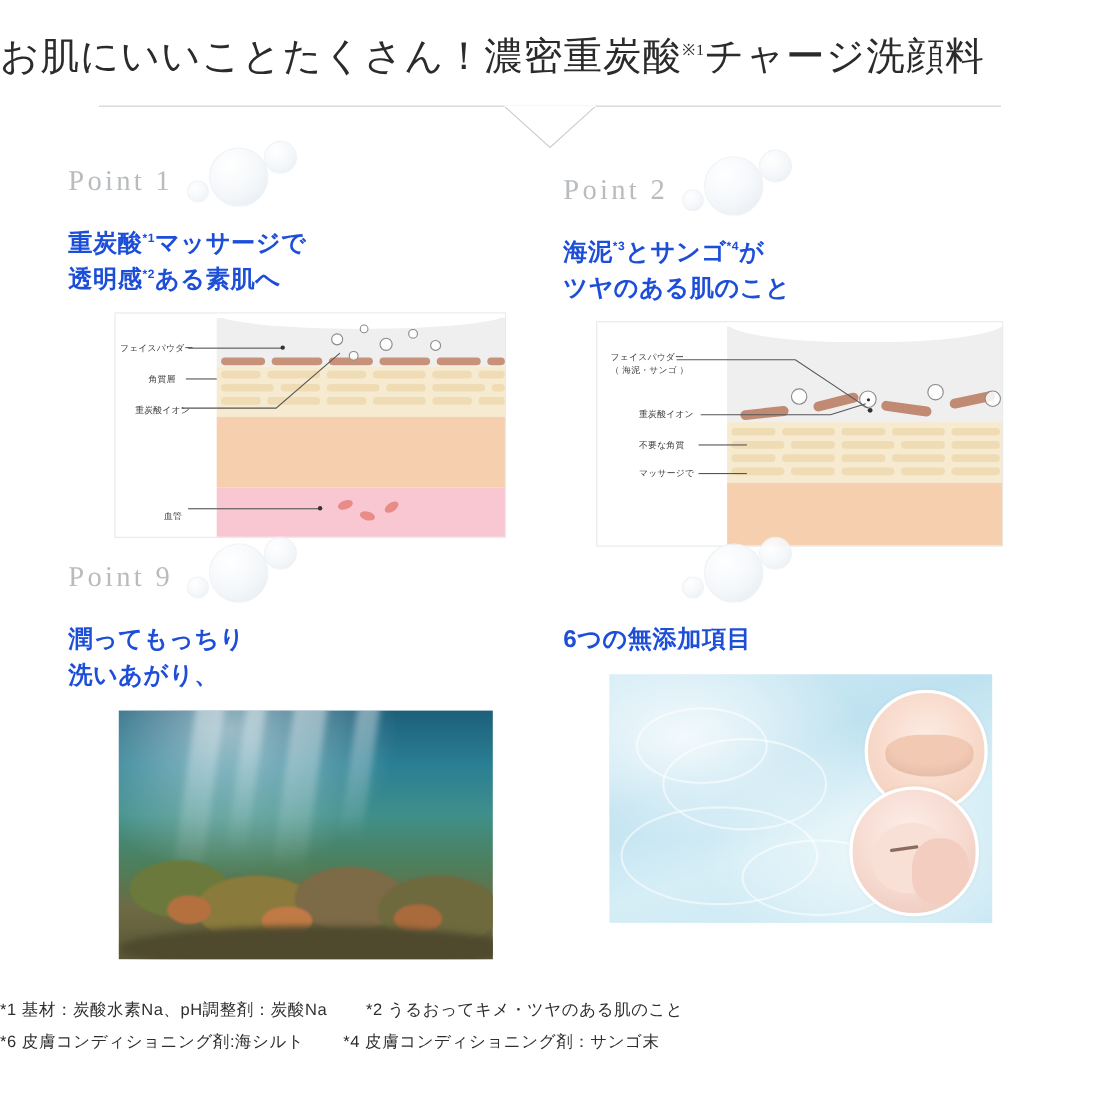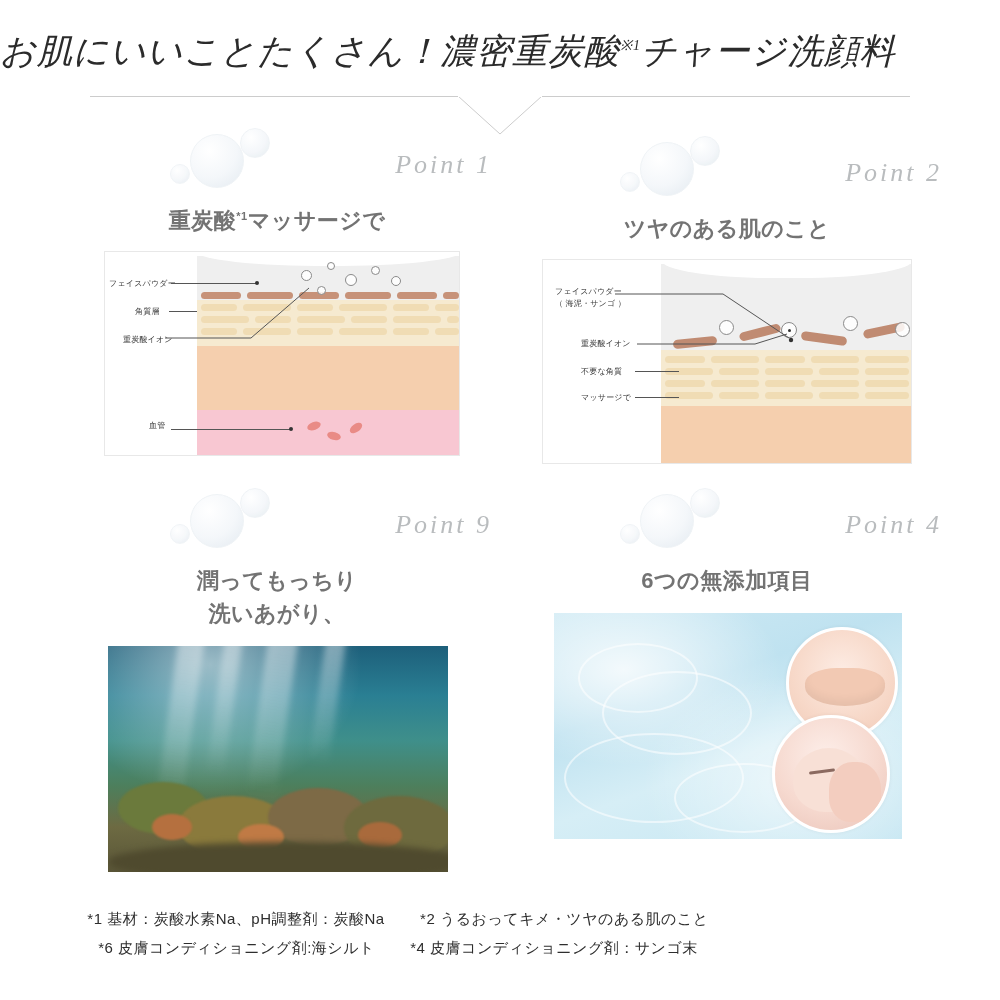--- a/index.html
+++ b/index.html
@@ -10,21 +10,20 @@
     font-family: "Liberation Sans", sans-serif;
     color: #333333;
     overflow: hidden;
   }
   .page { position: relative; width: 1000px; height: 1000px; }
 
   
   .header {
     position: absolute; top: 28px; left: 0; width: 820px;
     text-align: center;
-    font-style: italic;
   }
   .header-title {
     font-family: "Liberation Serif", serif;
     font-size: 35px;
     letter-spacing: 1px;
     color: #2b2b2b;
     white-space: nowrap;
   }
   .header-title sup { font-size: 14px; vertical-align: super; }
   .header-rule {
@@ -38,44 +37,44 @@
   
   .point {
     position: absolute;
     width: 430px;
   }
   .point-1 { left: 62px;  top: 150px; }
   .point-2 { left: 512px; top: 158px; }
   .point-3 { left: 62px;  top: 510px; }
   .point-4 { left: 512px; top: 510px; }
 
-  .point-head { position: relative; text-align: right; height: 54px; font-style: italic; }
+  .point-head { position: relative; text-align: left; height: 54px; }
   .bubble {
     position: absolute; border-radius: 50%;
     background: radial-gradient(circle at 35% 30%, #ffffff 0%, #f4f7fa 55%, #e3eaf0 100%);
     border: 1px solid #eef2f5;
   }
   .b1 { width: 54px; height: 54px; left: 128px; top: -16px; opacity: .95; }
   .b2 { width: 30px; height: 30px; left: 178px; top: -22px; opacity: .9; }
   .b3 { width: 20px; height: 20px; left: 108px; top: 14px; opacity: .85; }
 
   .point-label {
     position: relative;
     font-family: "Liberation Serif", serif;
     font-size: 26px;
     letter-spacing: 3px;
     color: #b9bcbe;
     z-index: 2;
   }
   .point-title {
-    text-align: center;
+    text-align: left;
     font-size: 22px;
     font-weight: bold;
     line-height: 1.5;
-    color: #737373;
+    color: #1d4ed8;
     letter-spacing: .5px;
   }
   .point-title sup { font-size: 11px; font-weight: bold; vertical-align: super; }
 
   
   .diagram-card {
     position: relative;
     margin-top: 14px;
     width: 356px;
     height: 205px;
@@ -211,21 +210,20 @@
     background: #8b6a60; border-radius: 2px; transform: rotate(-8deg);
   }
   .face-hand {
     position: absolute; right: 6px; bottom: 8px; width: 52px; height: 60px;
     background: #f3cdbf; border-radius: 45% 45% 40% 40%;
   }
 
   
   .footnotes {
     position: absolute; left: 0; top: 905px; width: 796px;
-    text-align: center;
   }
   .fn-row {
     font-size: 15px; color: #2e2e2e; letter-spacing: .5px; line-height: 1.9;
   }
   .fn-row span { display: inline-block; }
   .fn-gap { width: 26px; }
 </style>
 </head>
 <body>
 
@@ -245,20 +243,23 @@
   <div class="point point-1">
     <div class="point-head">
       <span class="bubble b1"></span>
       <span class="bubble b2"></span>
       <span class="bubble b3"></span>
       <div class="point-label">Point 1</div>
     </div>
     <div class="point-title">
       <div>
         <span>重炭酸</span><sup>*1</sup><span>マッサージで</span>
+      </div>
+      <div>
+        <span>透明感</span><sup>*2</sup><span>ある素肌へ</span>
       </div>
     </div>
 
     <div class="diagram-card card-1">
       <div class="p1">
         <div class="layer l-powder"></div>
         <div class="layer l-horny"></div>
         <div class="layer l-derm"></div>
         <div class="layer l-vessel"></div>
         <div class="wave-top"></div>
@@ -307,36 +308,39 @@
         <div class="dot" style="left:150px; top:29px;"></div>
 
         <div class="dlabel" style="left:30px; top:54px;">角質層</div>
         <div class="leader" style="left:64px; top:59px; width:28px;"></div>
 
         <div class="dlabel" style="left:18px; top:82px;">重炭酸イオン</div>
         <svg style="position:absolute; left:56px; top:30px; width:160px; height:60px;" viewBox="0 0 160 60">
           <polyline points="4,56 90,56 148,6" fill="none" stroke="#555" stroke-width="1"></polyline>
         </svg>
 
-        <div class="dlabel" style="left:44px; top:168px;">血管</div>
+        <div class="dlabel" style="left:44px; top:179px;">血管</div>
         <div class="leader" style="left:66px; top:177px; width:120px;"></div>
         <div class="dot" style="left:184px; top:175px;"></div>
       </div>
       <div class="img-note" style="right:6px; bottom:-14px;">イメージ図</div>
     </div>
   </div>
 
   <div class="point point-2">
     <div class="point-head">
       <span class="bubble b1"></span>
       <span class="bubble b2"></span>
       <span class="bubble b3"></span>
       <div class="point-label">Point 2</div>
     </div>
     <div class="point-title">
+      <div>
+        <span>海泥</span><sup>*3</sup><span>とサンゴ</span><sup>*4</sup><span>が</span>
+      </div>
       <div><span>ツヤのある肌のこと</span></div>
     </div>
 
     <div class="diagram-card card-2">
       <div class="p2">
         <div class="p2-grey"></div>
         <div class="p2-cream"></div>
         <div class="p2-skin"></div>
         <div class="p2-wave"></div>
 
@@ -423,21 +427,20 @@
       <div class="reef" style="left:250px; top:176px; width:44px; height:26px; background:#a96a3c;"></div>
       <div class="reef" style="left:0px; top:196px; width:360px; height:40px; background:#4f4a2e; filter:blur(3px);"></div>
     </div>
   </div>
 
   <div class="point point-4">
     <div class="point-head">
       <span class="bubble b1"></span>
       <span class="bubble b2"></span>
       <span class="bubble b3"></span>
-      <div class="point-label">Point 4</div>
     </div>
     <div class="point-title">
       <div><span>6つの無添加項目</span></div>
     </div>
 
     <div class="photo photo-2">
       <div class="ripple" style="left:24px; top:30px; width:120px; height:70px;"></div>
       <div class="ripple" style="left:48px; top:58px; width:150px; height:84px;"></div>
       <div class="ripple" style="left:10px; top:120px; width:180px; height:90px;"></div>
       <div class="ripple" style="left:120px; top:150px; width:140px; height:70px;"></div>

